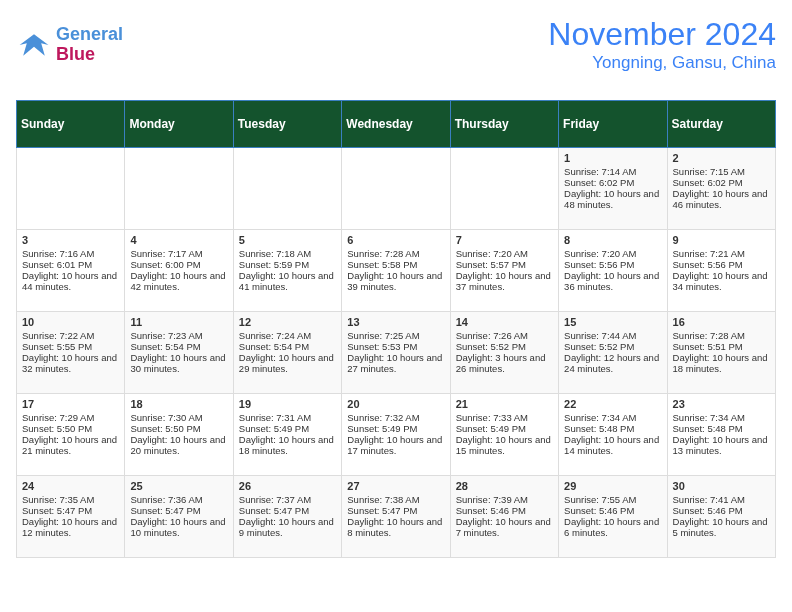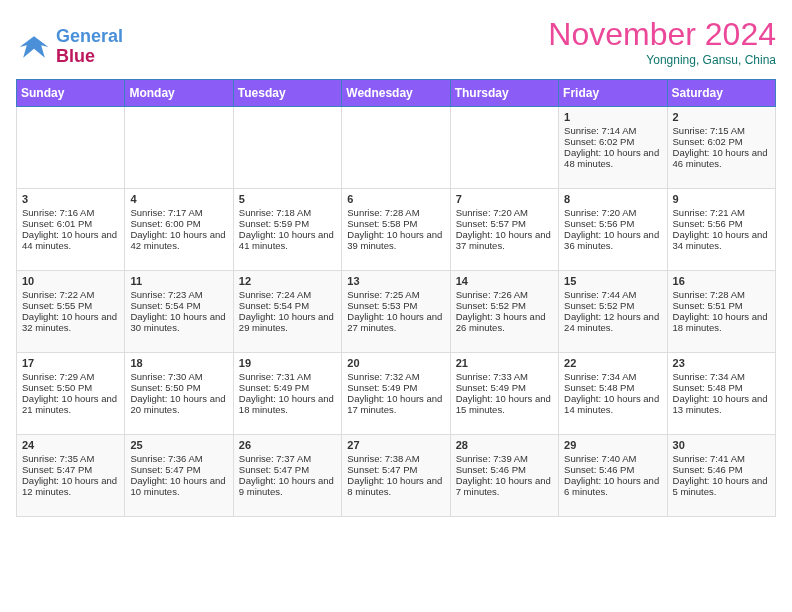--- a/index.html
+++ b/index.html
@@ -6,22 +6,22 @@
     body {
       font-family: Arial, sans-serif;
       background: #fff;
       width: 792px;
       min-height: 612px;
       padding: 16px;
     }
     .header {
       display: flex;
       justify-content: space-between;
-      align-items: flex-end;
-      margin-bottom: 12px;
+      align-items: center;
+      margin-bottom: 27px;
     }
     .logo {
       display: flex;
       align-items: center;
       gap: 4px;
     }
     .logo-text {
       font-size: 18px;
       font-weight: bold;
       color: #333;
@@ -33,37 +33,37 @@
     .logo-bird {
       width: 36px;
       height: 36px;
     }
     .title-block {
       text-align: right;
     }
     .month-title {
       font-size: 32px;
       font-weight: 300;
-      color: #ec4899;
+      color: #3b82f6;
     }
     .subtitle {
-      font-size: 12px;
-      color: #0f766e;
+      font-size: 17px;
+      color: #3b82f6;
     }
     table {
       width: 100%;
       border-collapse: collapse;
       table-layout: fixed;
     }
     thead tr th {
-      background: #8b5cf6;
+      background: #14532d;
       color: #fff;
       font-size: 12px;
       font-weight: bold;
-      padding: 6px 4px;
+      padding: 16px 4px;
       text-align: left;
       border: 1px solid #3a7fc1;
     }
     tbody tr td {
       vertical-align: top;
       border: 1px solid #ddd;
       padding: 4px 5px;
       font-size: 9.5px;
       color: #333;
       height: 82px;
@@ -293,21 +293,21 @@
           <div>Daylight: 10 hours and 8 minutes.</div>
         </td>
         <td>
           <span class="day-num">28</span>
           <div>Sunrise: 7:39 AM</div>
           <div>Sunset: 5:46 PM</div>
           <div>Daylight: 10 hours and 7 minutes.</div>
         </td>
         <td>
           <span class="day-num">29</span>
-          <div>Sunrise: 7:40 AM</div>
+          <div>Sunrise: 7:55 AM</div>
           <div>Sunset: 5:46 PM</div>
           <div>Daylight: 10 hours and 6 minutes.</div>
         </td>
         <td>
           <span class="day-num">30</span>
           <div>Sunrise: 7:41 AM</div>
           <div>Sunset: 5:46 PM</div>
           <div>Daylight: 10 hours and 5 minutes.</div>
         </td>
       </tr>

